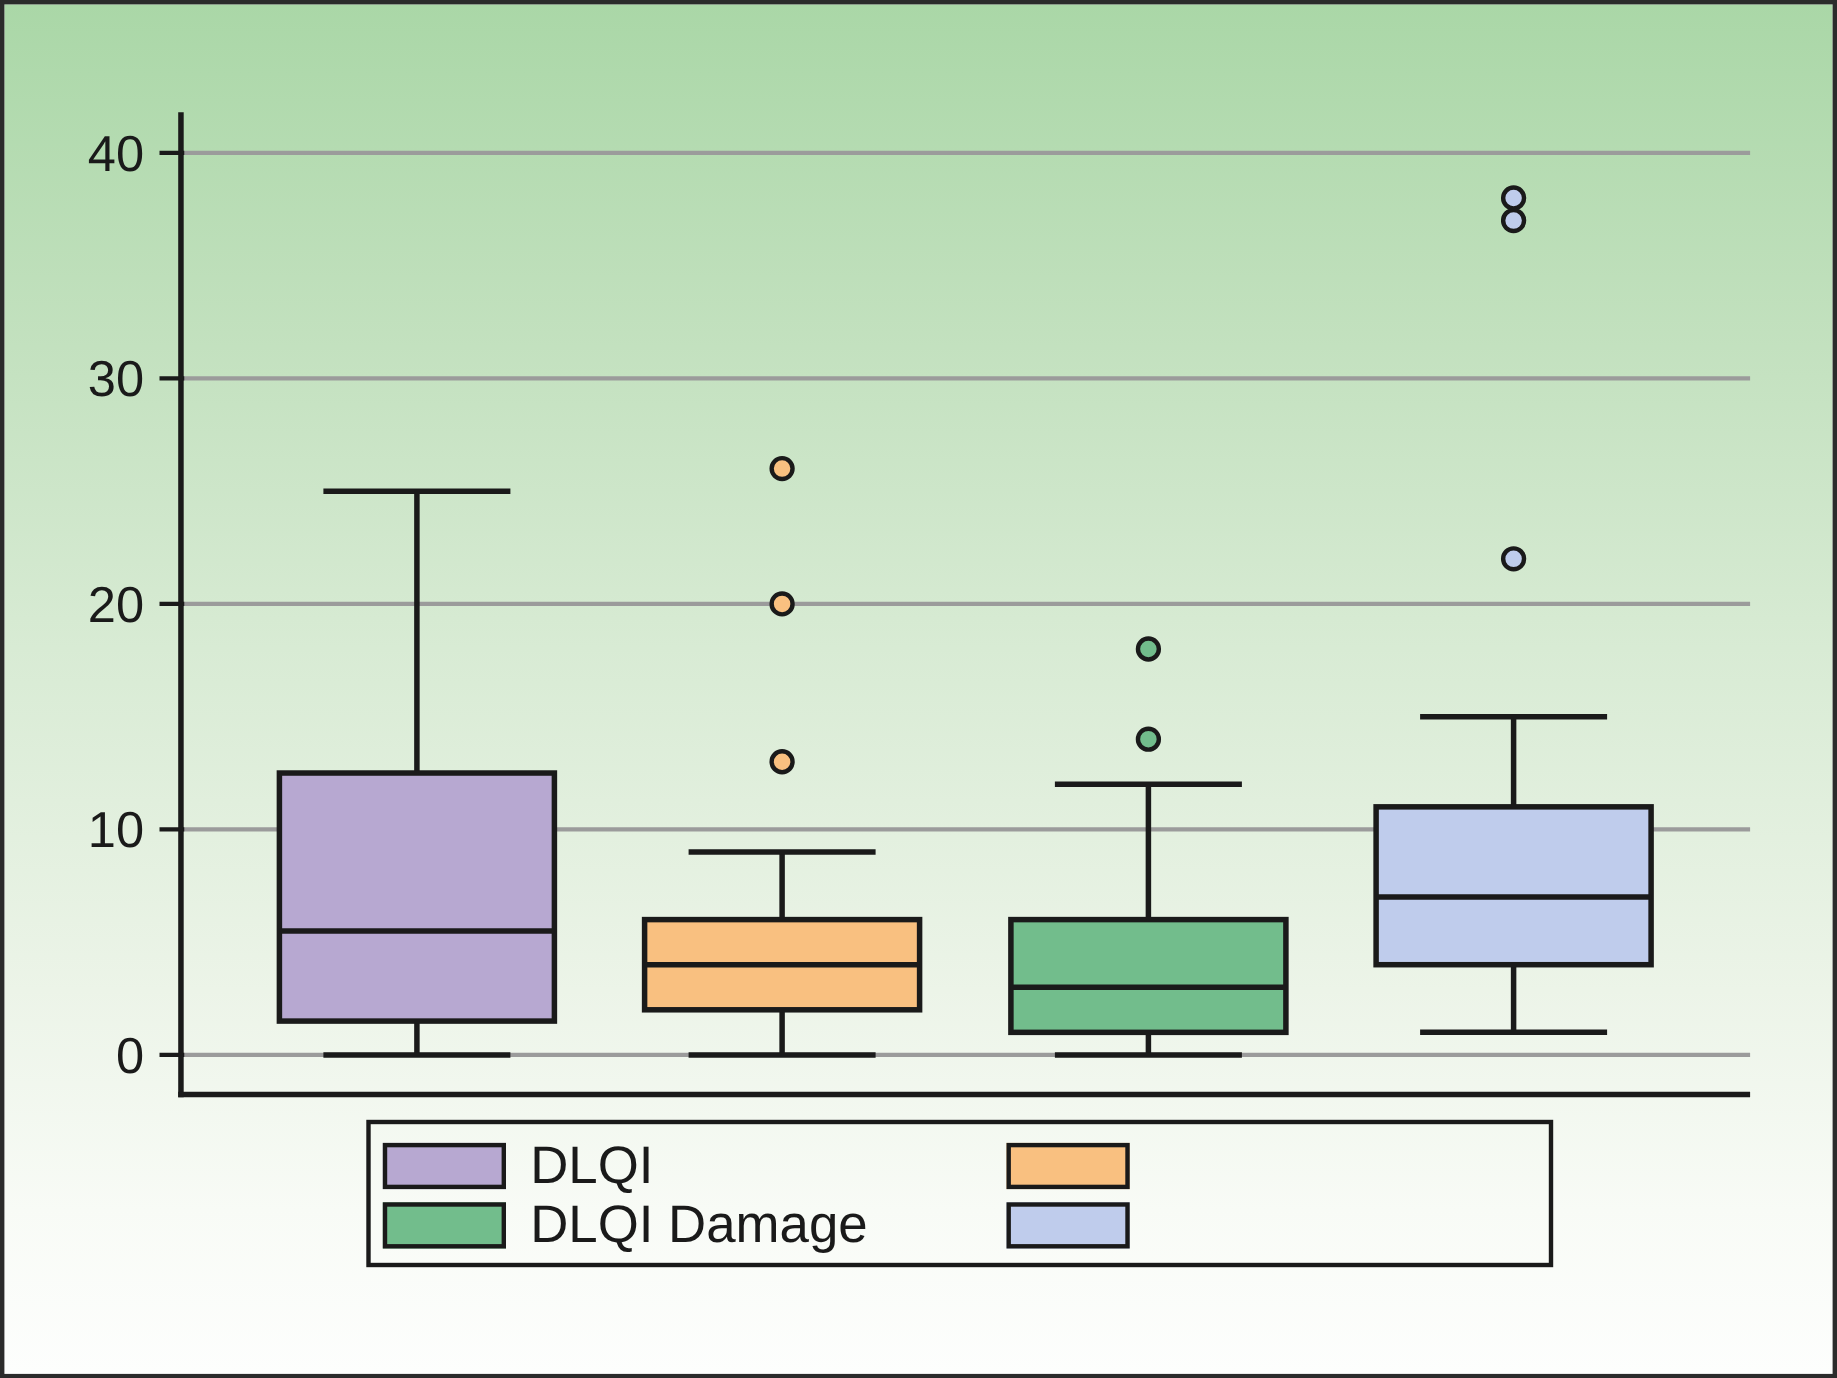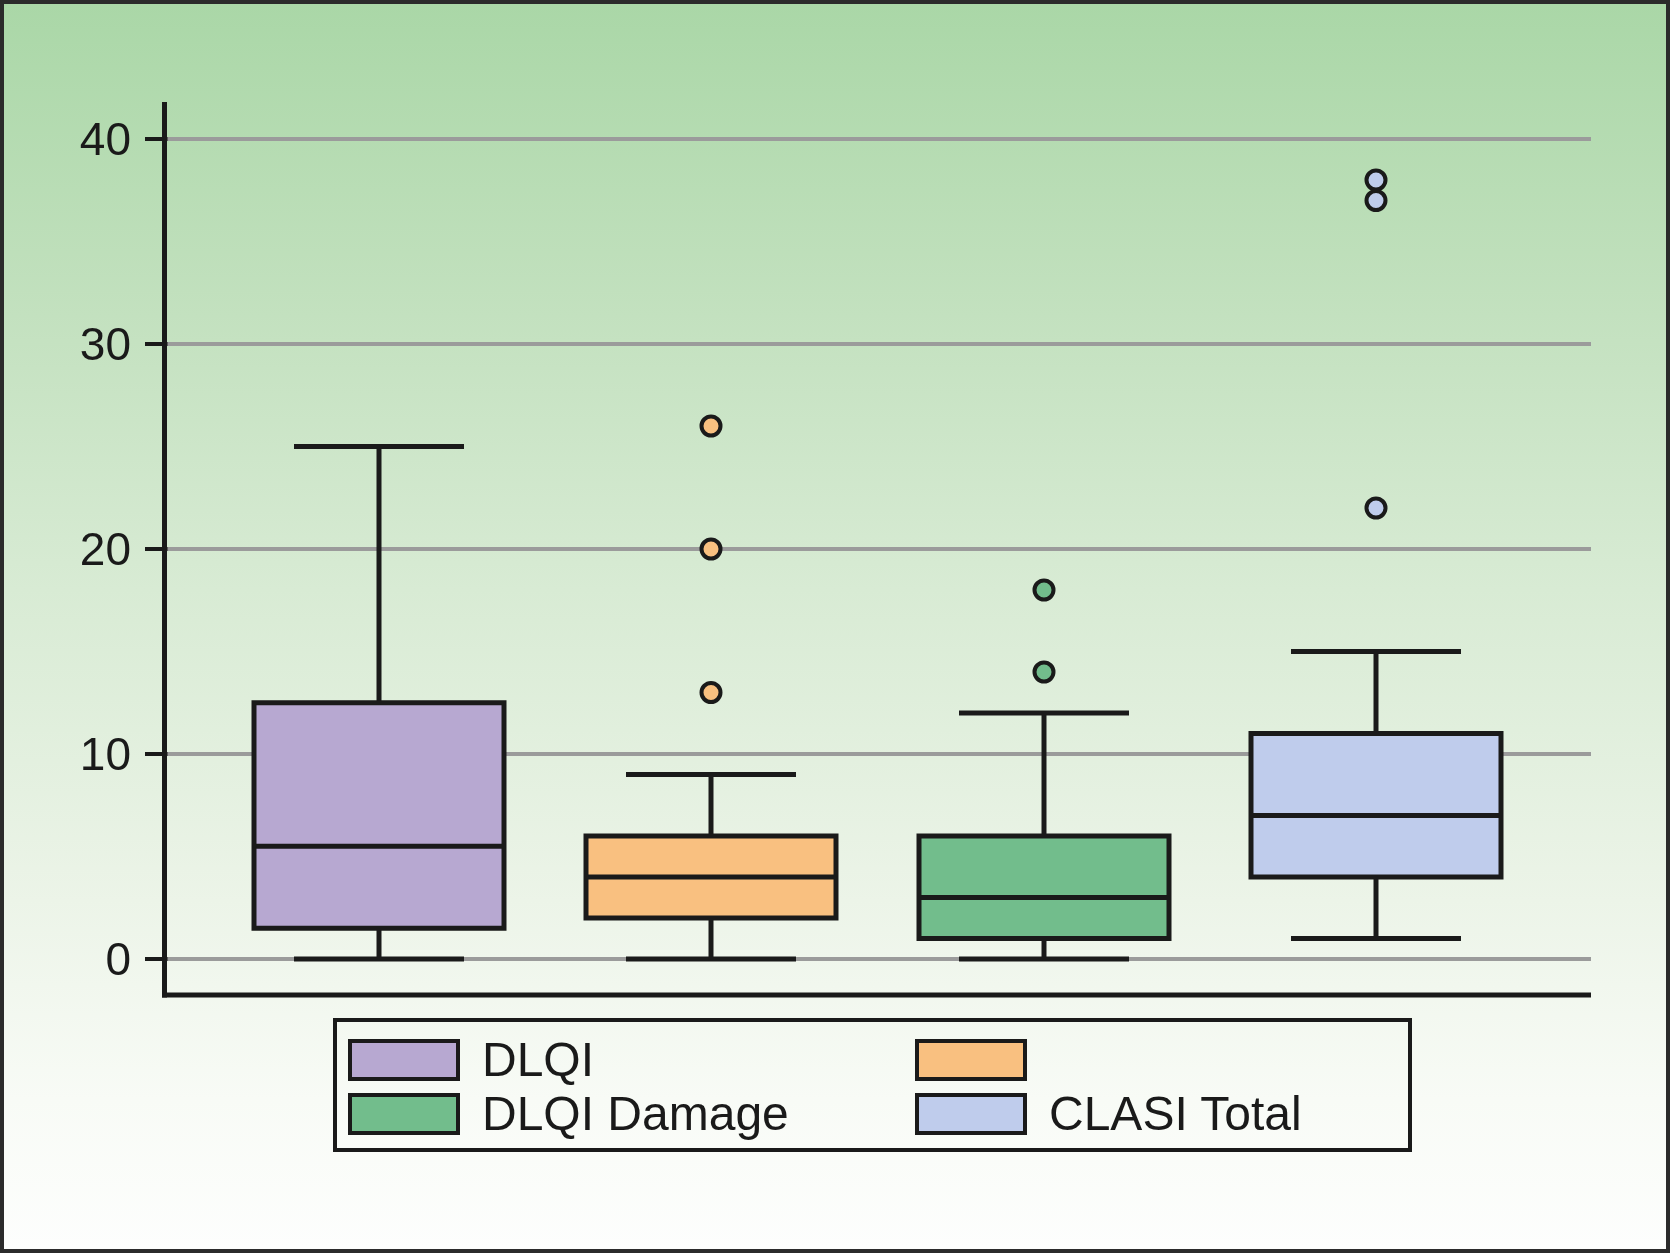--- a/index.html
+++ b/index.html
@@ -128,16 +128,15 @@
     </div>
     <div class="legend-item">
       <div class="legend-swatch" style="background: rgb(249, 192, 128);"></div>
     </div>
     <div class="legend-item">
       <div class="legend-swatch" style="background: rgb(114, 189, 140);"></div>
       <div class="legend-label">DLQI Damage</div>
     </div>
     <div class="legend-item">
       <div class="legend-swatch" style="background: rgb(191, 204, 236);"></div>
-      <div class="legend-label">CLASI Total</div>
     </div>
   </div>
 </div>
 
 </body></html>

